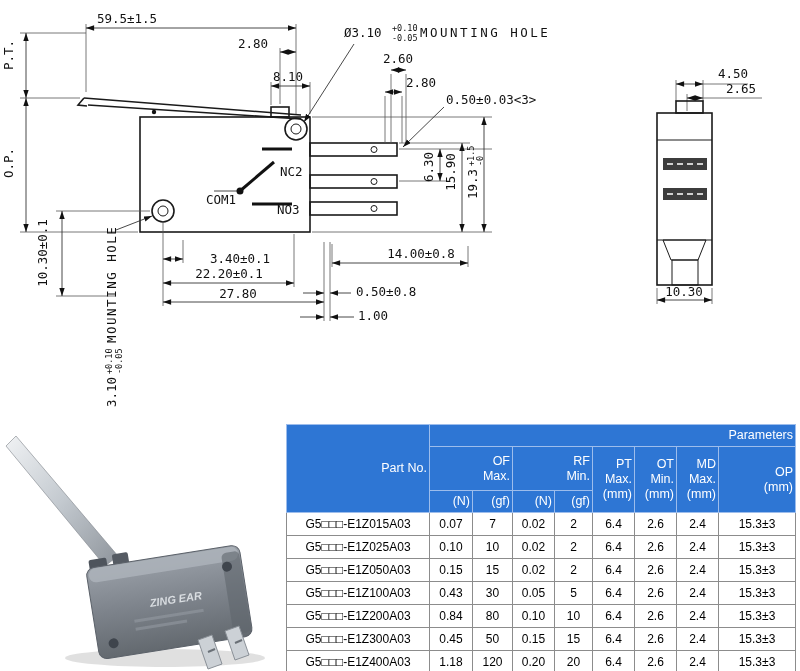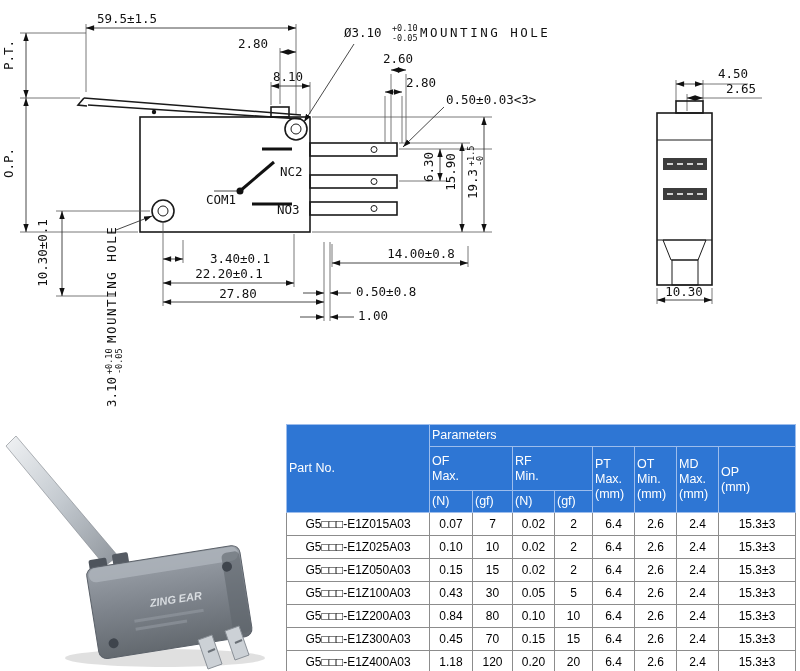--- a/index.html
+++ b/index.html
@@ -13,21 +13,21 @@
   .thin{fill:none;stroke:#555;stroke-width:0.8;}
   .dim{fill:none;stroke:#333;stroke-width:0.9;}
   .bold{fill:none;stroke:#111;stroke-width:3;}
   .small{font-size:8.5px;}
   .wide{letter-spacing:2.5px;}
   .wide2{letter-spacing:1.5px;}
   
   .ptable{position:absolute;left:286px;top:424px;border-collapse:collapse;table-layout:fixed;
     background:#fff;font-size:12.5px;color:#000;}
   .ptable th{background:#2e76d4;color:#fff;font-weight:normal;border:1px solid #9dbdec;
-    white-space:pre-line;padding:1px 2px;text-align:left;vertical-align:middle;line-height:1.2;}
+    white-space:pre-line;padding:1px 2px;text-align:right;vertical-align:middle;line-height:1.2;}
   .ptable td{border:1px solid #8c8c8c;text-align:center;vertical-align:middle;
     padding:1px 1px;height:20px;font-size:12px;}
   .ptable{border:1px solid #8c8c8c;}
   
   #photo-svg{left:0;top:428px;}
   .brand-text{font-family:"Liberation Sans", sans-serif;font-size:11px;font-style:italic;
     font-weight:bold;fill:#d9dde1;}
 </style>
 </head>
 <body>
@@ -334,21 +334,21 @@
     <td>10</td>
     <td>6.4</td>
     <td>2.6</td>
     <td>2.4</td>
     <td>15.3±3</td>
   </tr>
 
   <tr>
     <td>G5□□□-E1Z300A03</td>
     <td>0.45</td>
-    <td>70</td>
+    <td>50</td>
     <td>0.15</td>
     <td>15</td>
     <td>6.4</td>
     <td>2.6</td>
     <td>2.4</td>
     <td>15.3±3</td>
   </tr>
 
   <tr>
     <td>G5□□□-E1Z400A03</td>

